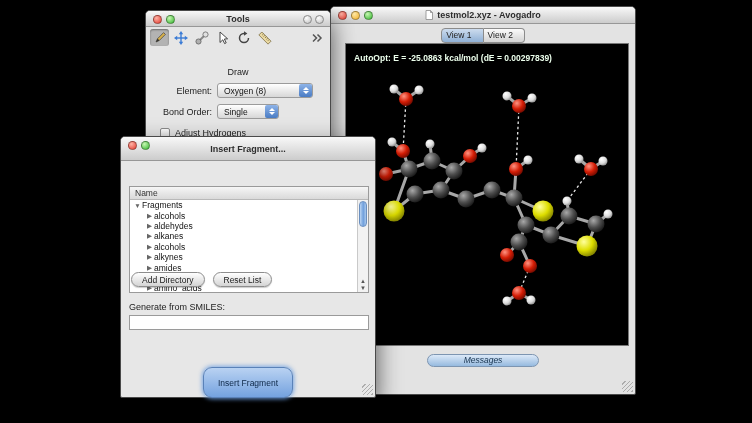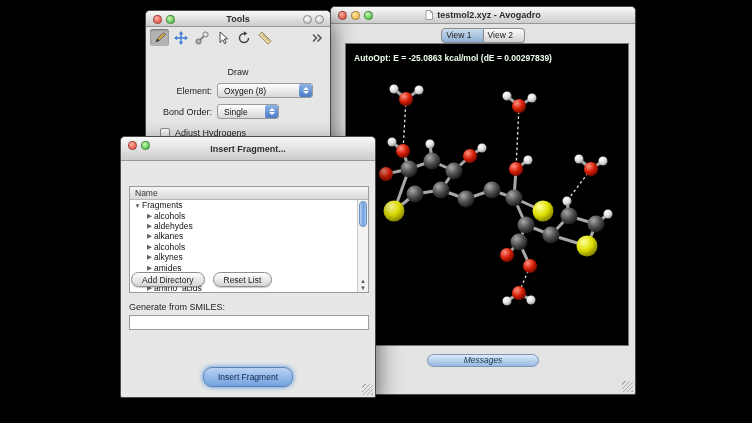--- a/index.html
+++ b/index.html
@@ -85,21 +85,21 @@
   .vthumb{position:absolute;left:1px;top:1px;width:8px;height:26px;border-radius:4.5px;
           border:1px solid #6a8fc0;background:linear-gradient(90deg,#bcd5f2,#6f9fdc 55%,#a9c8ec);}
   .varrows{position:absolute;left:0;bottom:0;width:100%;text-align:center;font-size:6px;color:#555;line-height:7px;}
   .btn{height:15px;border:1px solid #8d8d8d;border-radius:8px;background:linear-gradient(#ffffff,#d4d4d4);
        font-size:8.5px;color:#1a1a1a;display:inline-flex;align-items:center;padding:0 10px;
        box-shadow:0 1px 1px rgba(0,0,0,.2);}
   .dlg-buttons{position:absolute;left:10px;top:135px;display:flex;gap:8px;}
   .smiles-label{position:absolute;left:8px;top:165px;font-size:9px;color:#222;}
   .smiles-input{position:absolute;left:8px;top:178px;width:240px;height:15px;border:1px solid #9a9a9a;
                 background:#fff;font-size:9px;padding:0 3px;border-radius:0;}
-  .default-btn{position:absolute;left:50%;transform:translateX(-50%);top:230px;height:20px;
+  .default-btn{position:absolute;left:50%;transform:translateX(-50%);top:230px;height:31px;
                border:1px solid #5a82b8;border-radius:9px;padding:0 14px;font-size:8.5px;color:#0d2747;
                background:linear-gradient(#b9d2f2,#74a2df);box-shadow:0 0 4px 1px rgba(110,160,225,.9);
                display:inline-flex;align-items:center;}
   .icon-svg{display:block;}
 </style>
 </head>
 <body>
 
 <div class="desktop">
 

